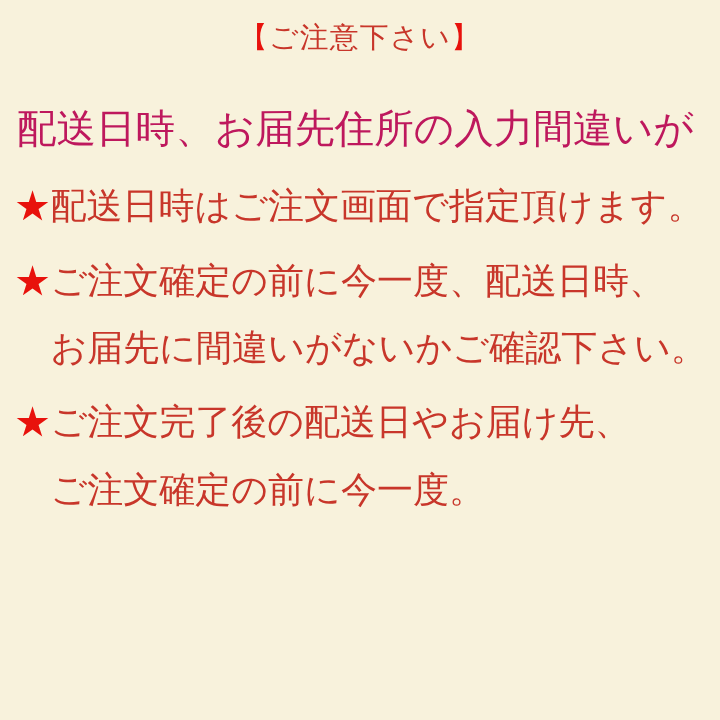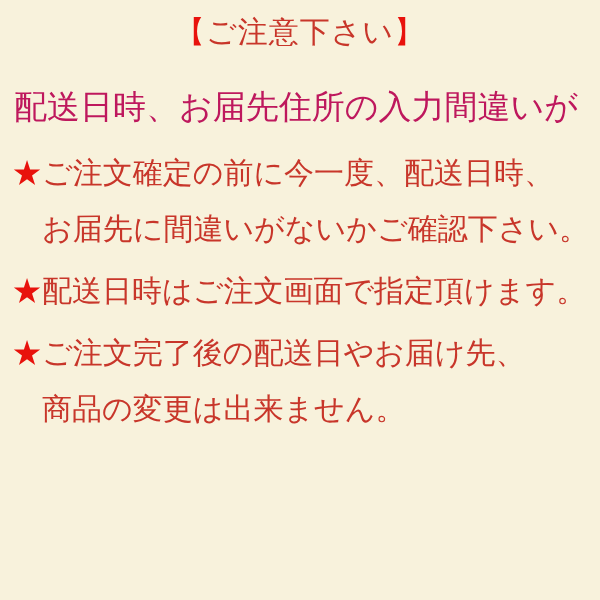--- a/index.html
+++ b/index.html
@@ -12,21 +12,21 @@
     height: 600px;
     background: #F8F2DC;
     font-family: "Liberation Sans", sans-serif;
     overflow: hidden;
     box-sizing: border-box;
   }
   .title {
     margin: 0;
     padding-top: 12px;
     text-align: center;
-    font-size: 30px;
+    font-size: 24px;
     font-weight: normal;
     line-height: 40px;
     color: #C8362A;
     letter-spacing: 1px;
     white-space: nowrap;
   }
   .title .bracket {
     color: #E8120C;
   }
   .intro {
@@ -62,28 +62,28 @@
 
   <h1 class="title"><span class="bracket">【</span><span>ご注意下さい</span><span class="bracket">】</span></h1>
 
   <div class="intro">
     <div class="intro-line">配送日時、お届先住所の入力間違いが</div>
   </div>
 
   <div class="bullets">
 
     <div class="bullet">
+      <div class="bullet-line"><span class="star">★</span><span>配送日時はご注文画面で指定頂けます。</span></div>
+    </div>
+
+    <div class="bullet">
       <div class="bullet-line"><span class="star">★</span><span>ご注文確定の前に今一度、配送日時、</span></div>
       <div class="bullet-line cont"><span>お届先に間違いがないかご確認下さい。</span></div>
     </div>
 
     <div class="bullet">
-      <div class="bullet-line"><span class="star">★</span><span>配送日時はご注文画面で指定頂けます。</span></div>
-    </div>
-
-    <div class="bullet">
       <div class="bullet-line"><span class="star">★</span><span>ご注文完了後の配送日やお届け先、</span></div>
-      <div class="bullet-line cont"><span>商品の変更は出来ません。</span></div>
+      <div class="bullet-line cont"><span>ご注文確定の前に今一度。</span></div>
     </div>
 
   </div>
 
 </div>
 
 </body></html>

